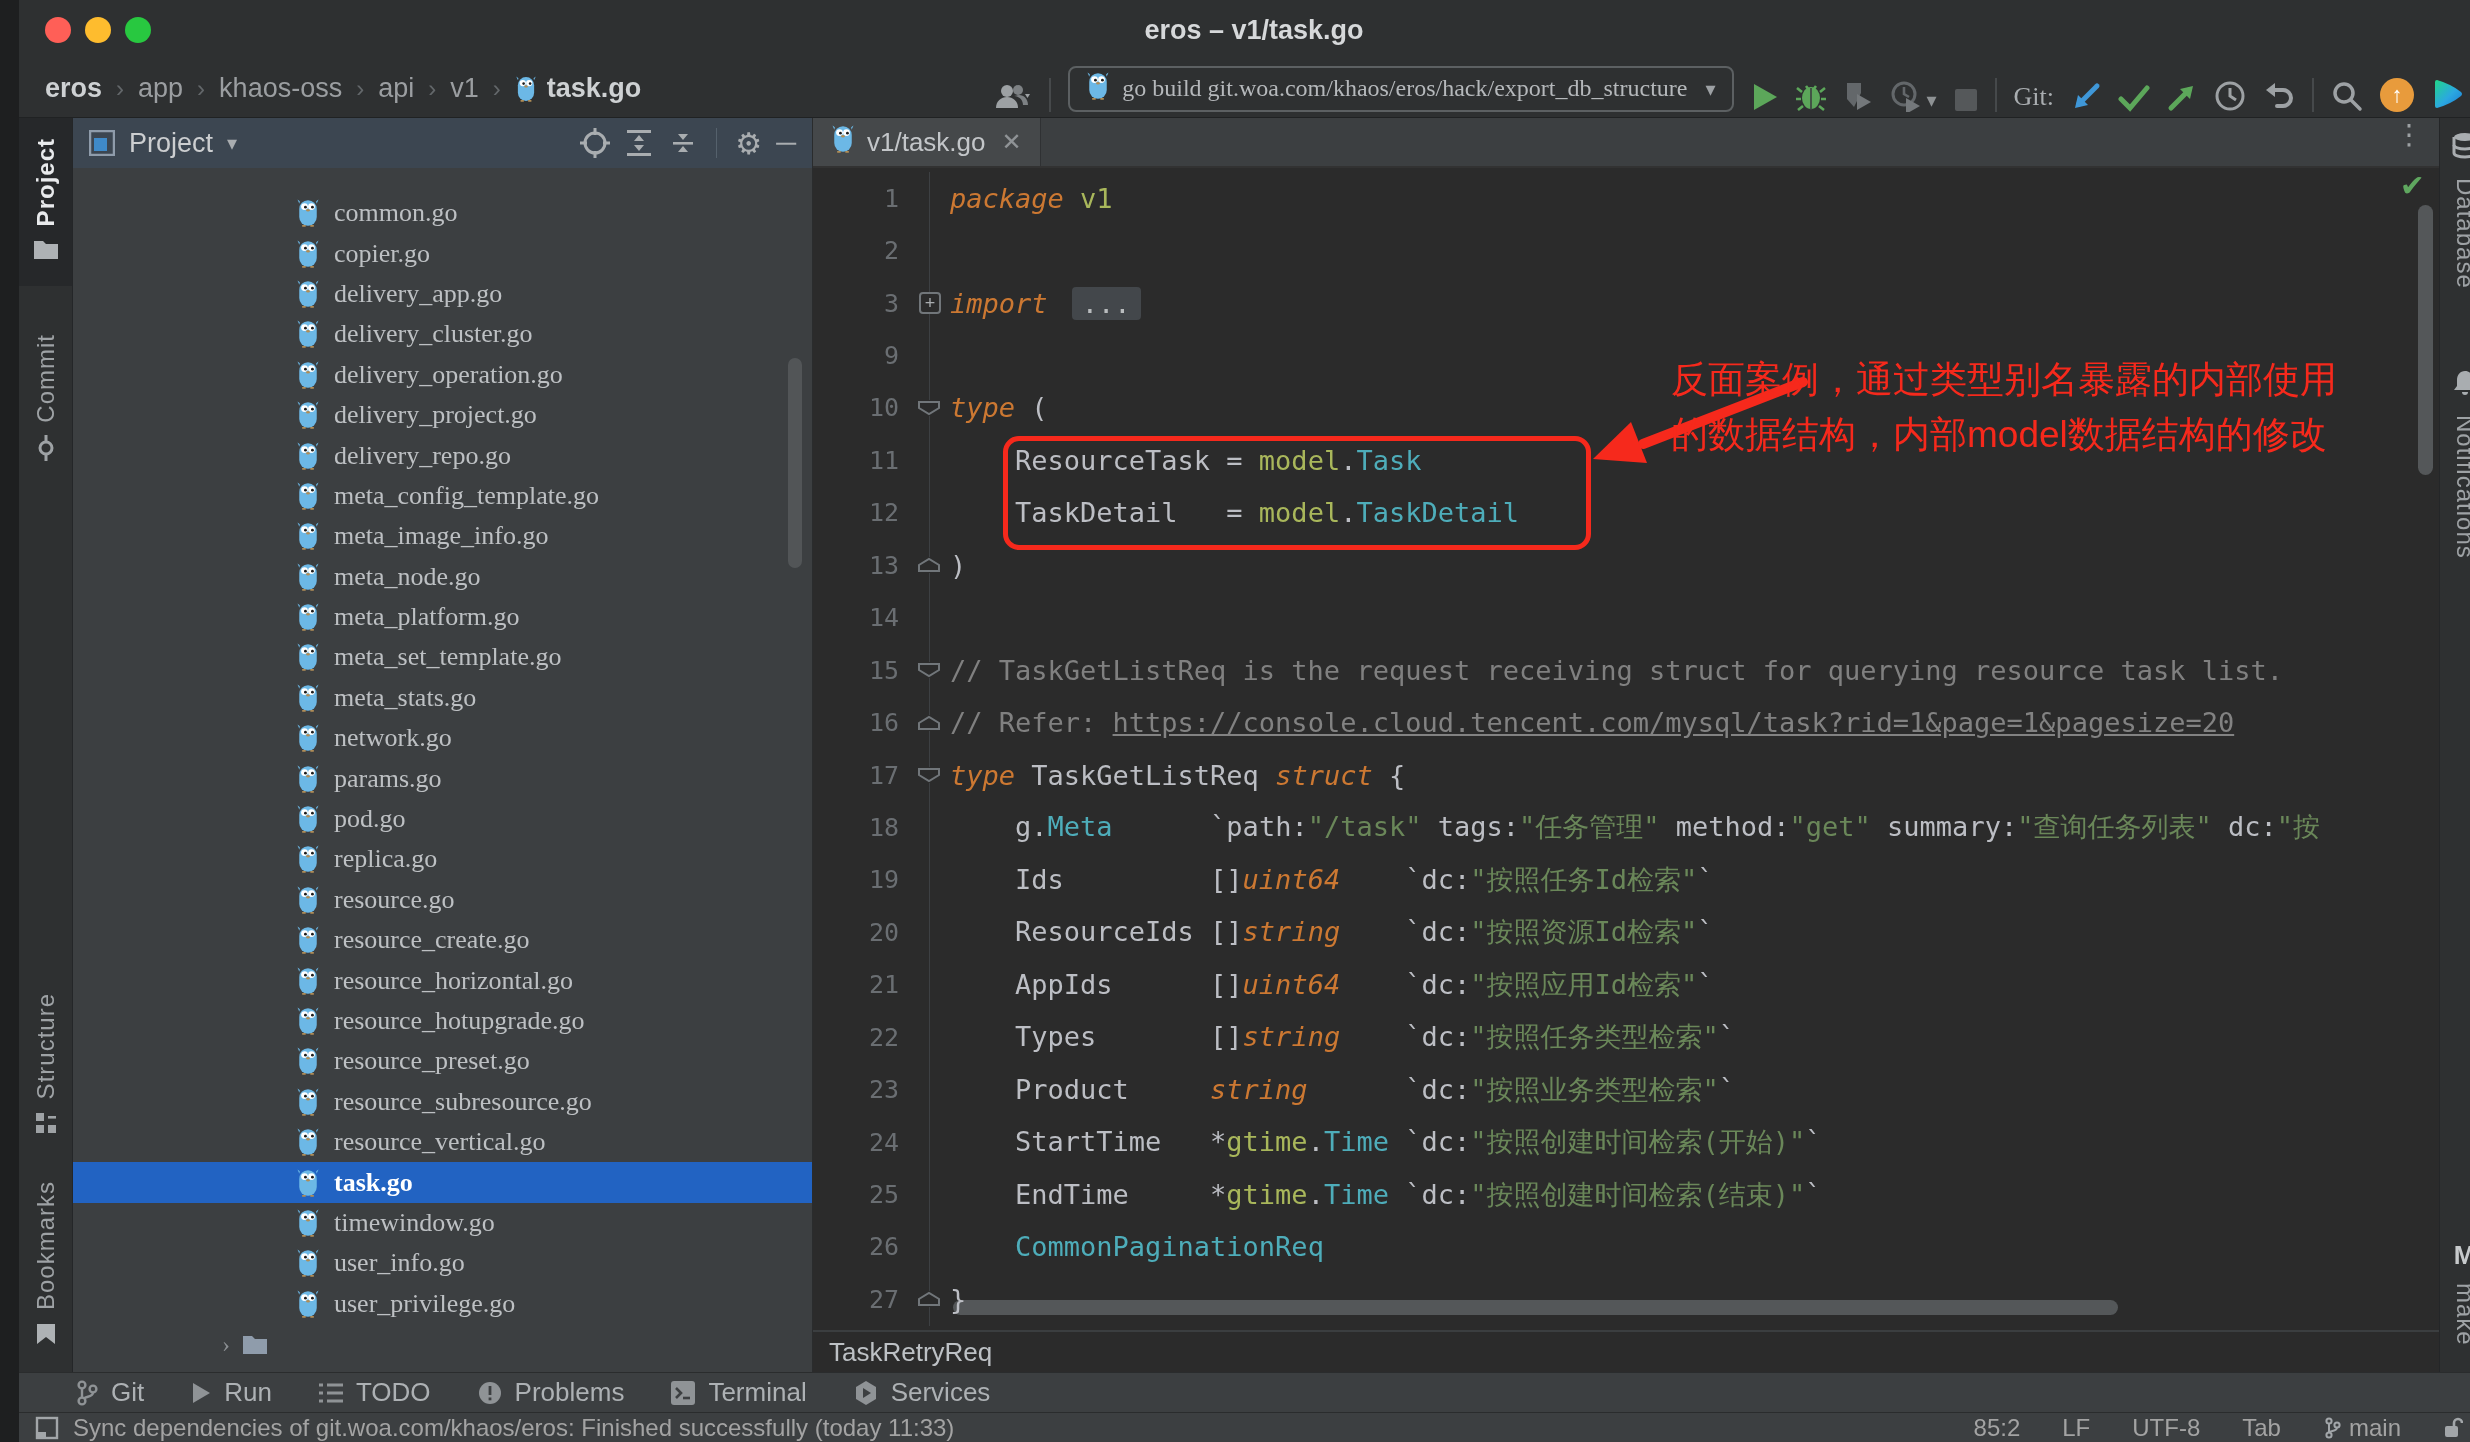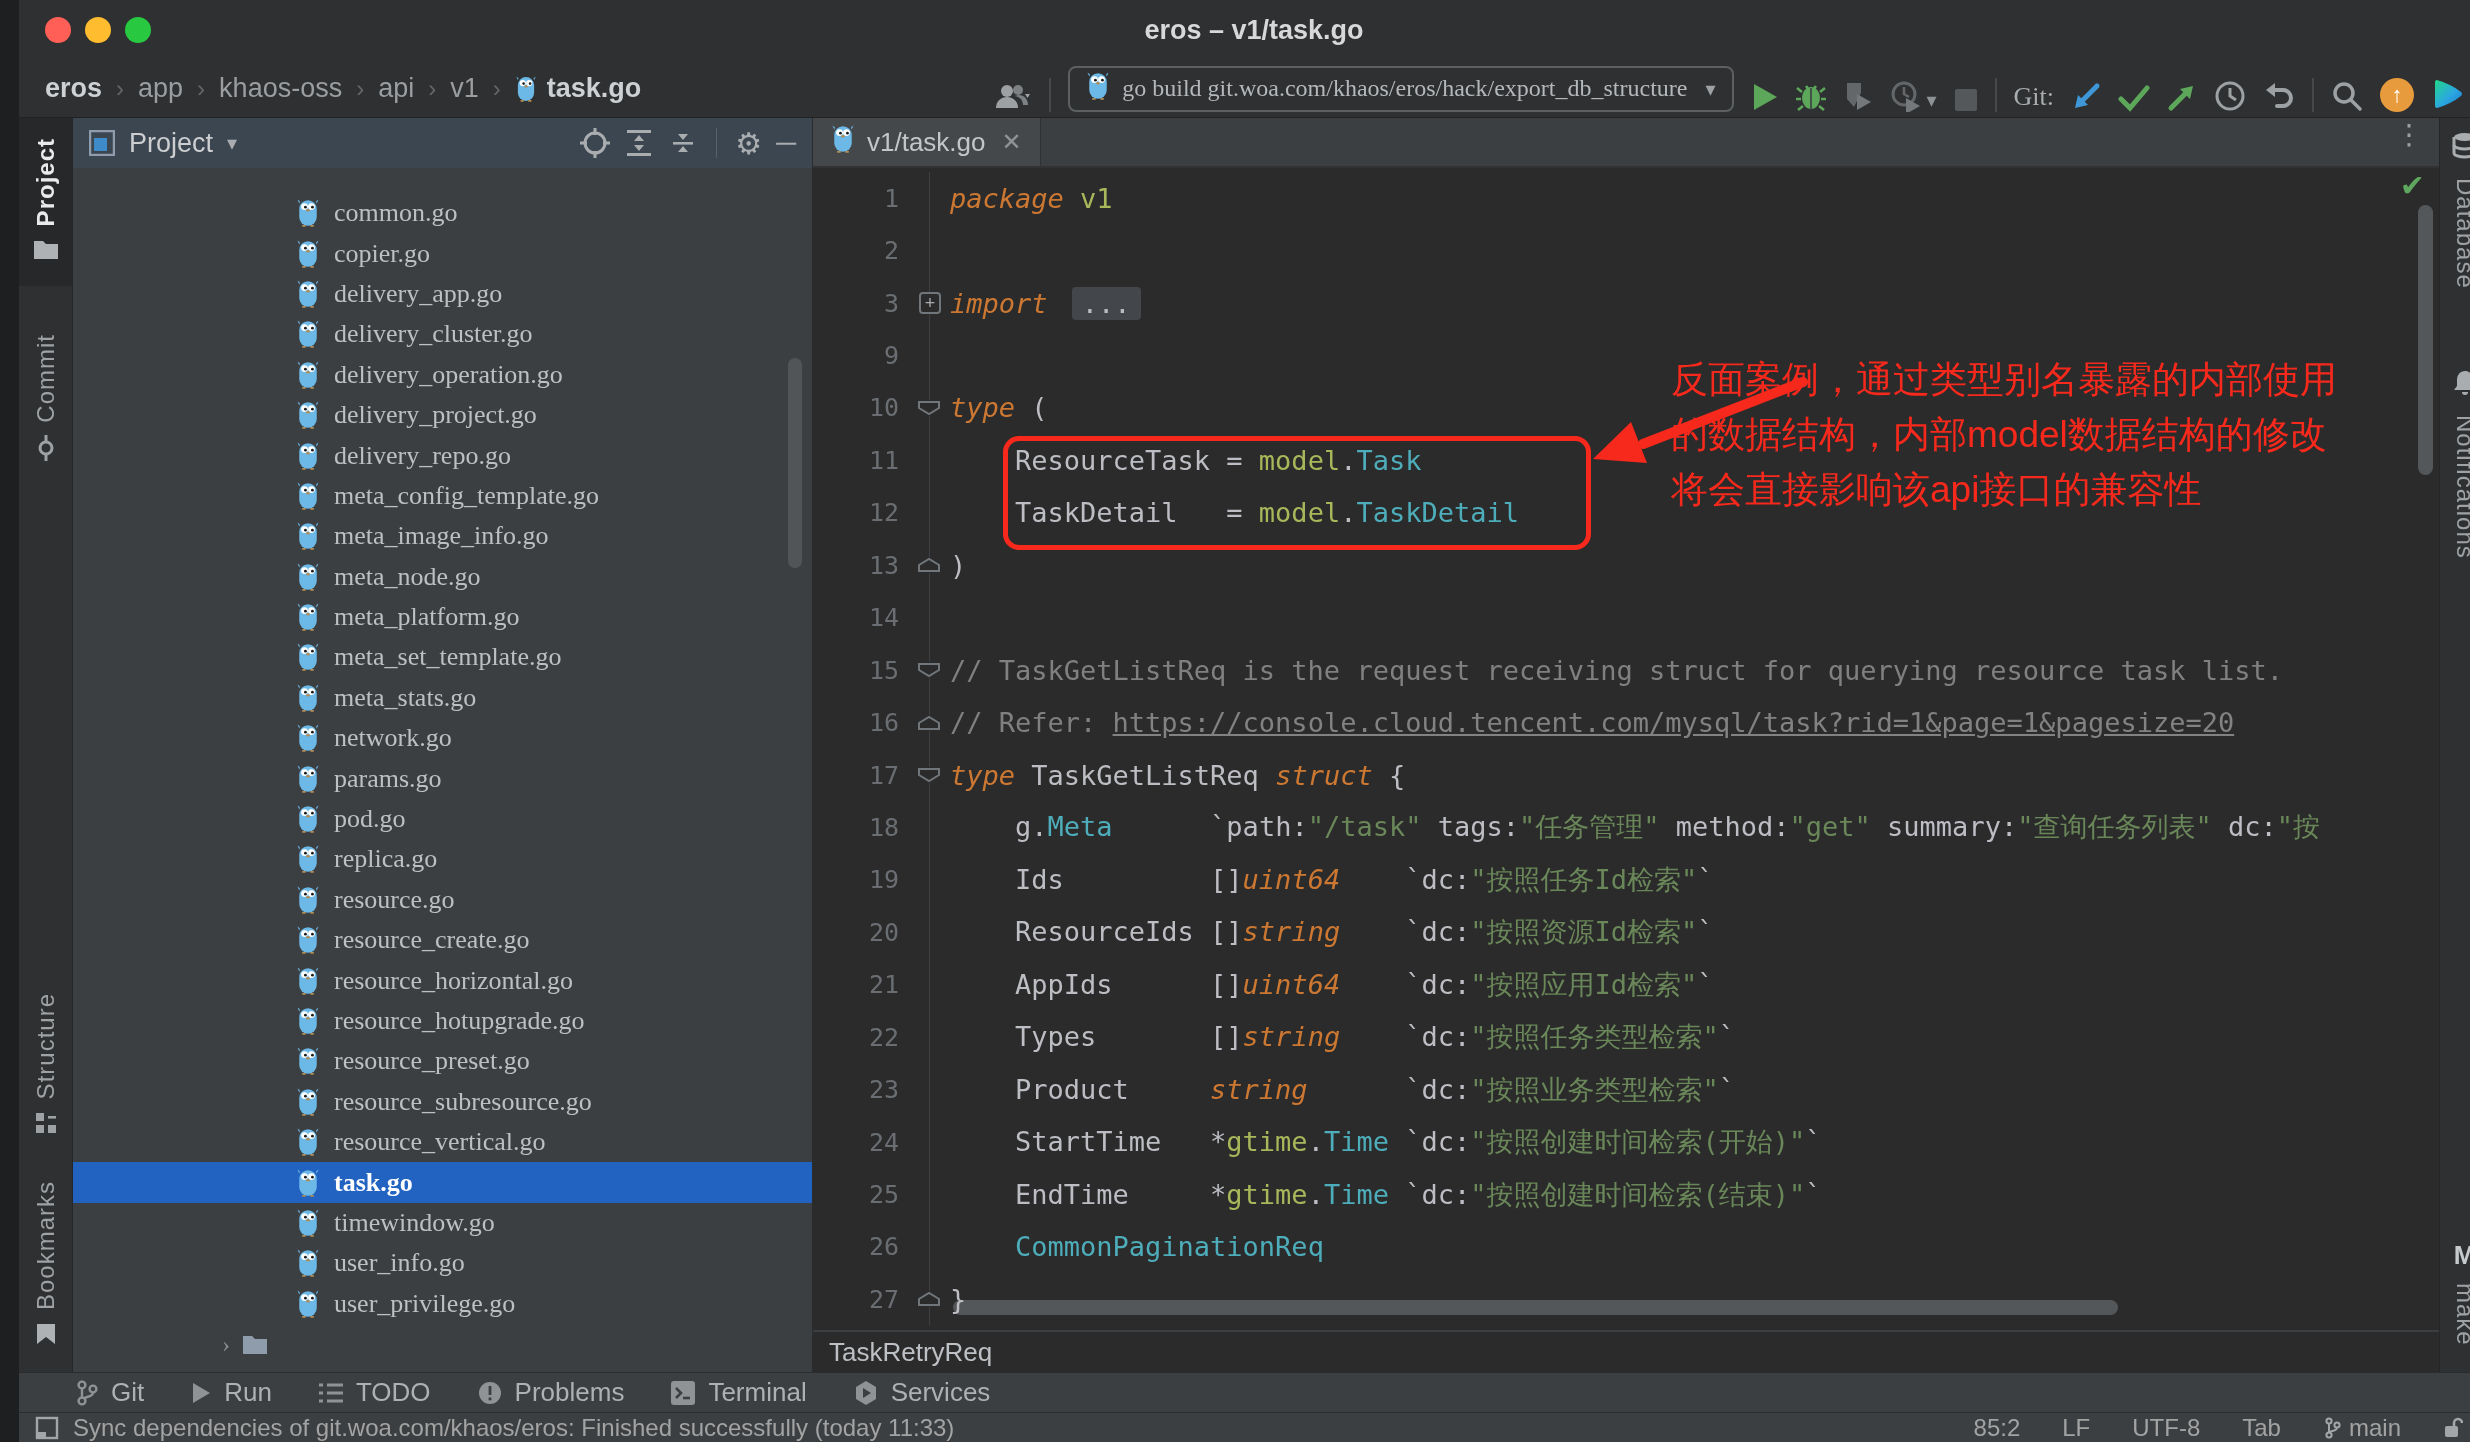--- a/index.html
+++ b/index.html
@@ -790,21 +790,20 @@
         <div class="vscroll"></div>
         <div class="hscroll"></div>
         <div class="anno-box"></div>
         <svg class="anno-arrow" width="250" height="120" viewBox="0 0 250 120">
           <path d="M230 18 L70 80" stroke="#f6291c" stroke-width="10" stroke-linecap="round"></path>
           <polygon points="20,95 74,99 58,58" fill="#f6291c"></polygon>
         </svg>
         <div class="anno-text" id="annoText" style="color: rgb(246, 41, 28);">
             <div>反面案例，通过类型别名暴露的内部使用</div>
             <div>的数据结构，内部model数据结构的修改</div>
-            <div>将会直接影响该api接口的兼容性</div>
           </div>
       <div class="code-line">
             <div class="gutter">
               <div class="lnum">1</div>
             </div>
             <div class="code-text"><span class="kw">package</span><span class="pkg"> v1</span></div>
           </div>
           <div class="code-line">
             <div class="gutter">
               <div class="lnum">2</div>

